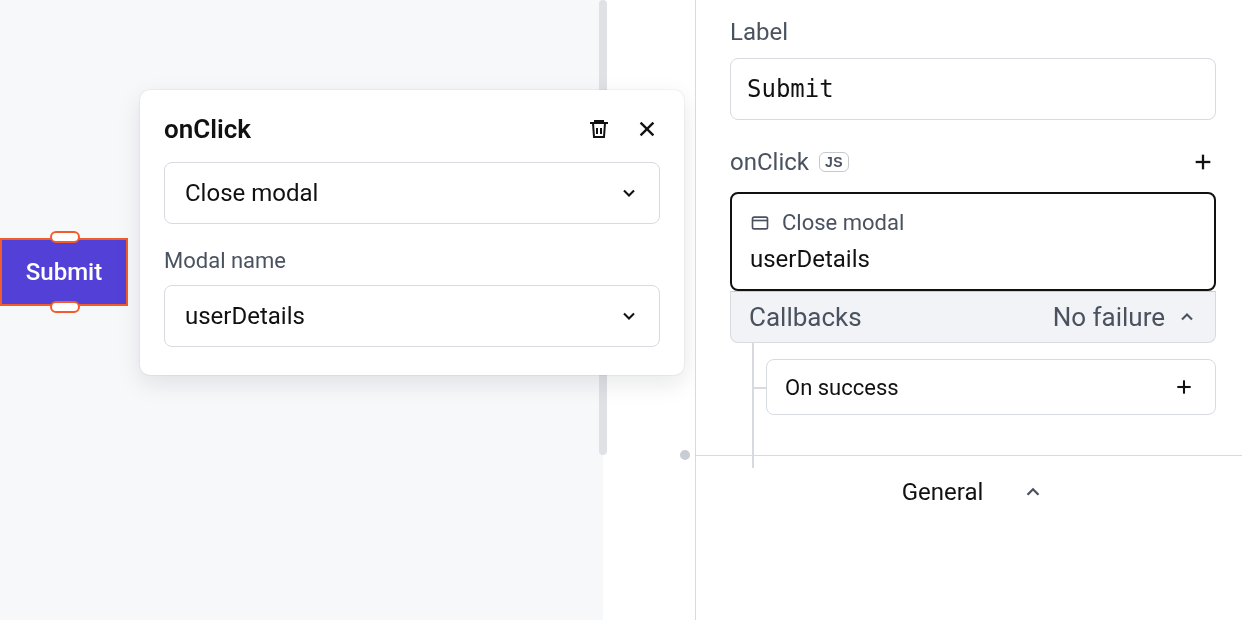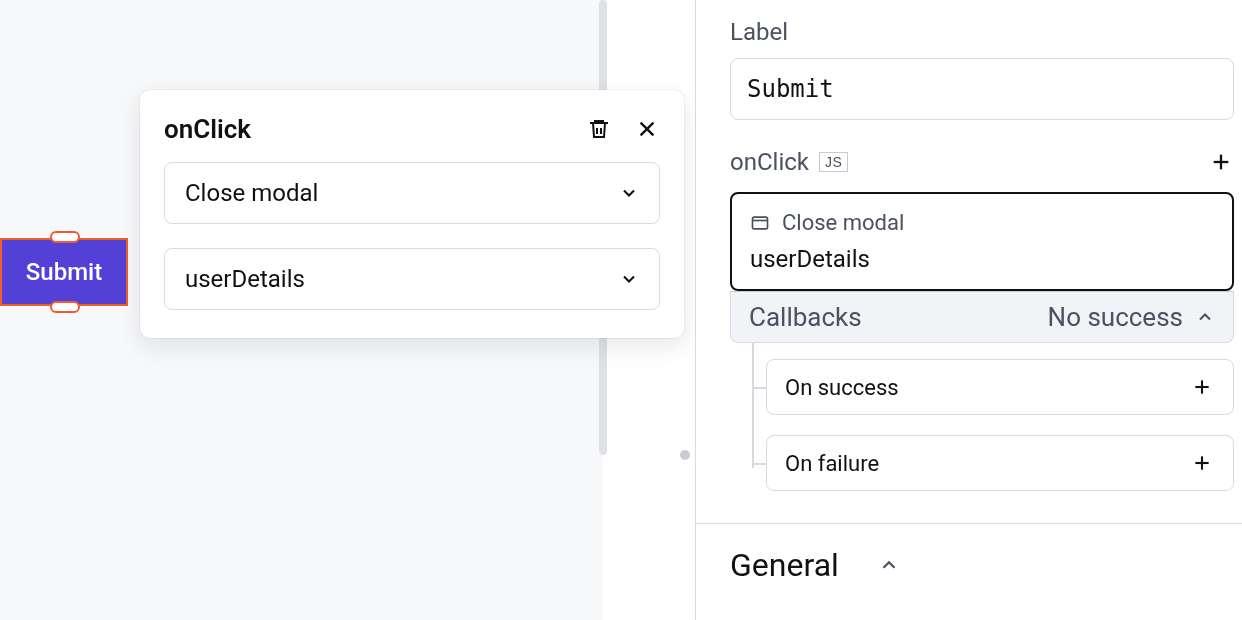--- a/index.html
+++ b/index.html
@@ -125,21 +125,21 @@
       width: 20px; height: 20px;
     }
 
     
     .sidepanel {
       position: absolute;
       left: 695px; top: 0;
       width: 547px; height: 620px;
       background: #fff;
       border-left: 1px solid #d7dbe0;
-      padding: 18px 8px 0 34px;
+      padding: 18px 26px 0 34px;
     }
     .sp-label {
       font-size: 24px;
       color: #4a5260;
       margin-bottom: 12px;
     }
     .sp-input {
       width: 100%;
       border: 1px solid #d7dbe0;
       border-radius: 8px;
@@ -160,24 +160,24 @@
       display: flex;
       align-items: center;
       gap: 10px;
     }
     .sp-onclick-title {
       font-size: 24px;
       color: #4a5260;
     }
     .js-badge {
       border: 1px solid #c5cad1;
-      border-radius: 0;
+      border-radius: 6px;
       padding: 1px 5px;
       font-size: 14px;
-      font-weight: 400;
+      font-weight: 700;
       color: #4a5260;
       font-family: -apple-system, sans-serif;
       letter-spacing: 0.5px;
     }
     .plus-btn {
       width: 26px; height: 26px;
       display: flex; align-items: center; justify-content: center;
       cursor: pointer;
       color: #111;
     }
@@ -224,21 +224,21 @@
     }
     .tree-line-v {
       position: absolute;
       left: 0; top: 0;
       width: 2px; height: 125px;
       background: #d7dbe0;
     }
     .tree-item {
       position: relative;
       margin-left: 14px;
-      margin-bottom: 20px;
+      margin-bottom: 8px;
     }
     .tree-item::before {
       content: "";
       position: absolute;
       left: -14px; top: 28px;
       width: 14px; height: 2px;
       background: #d7dbe0;
     }
     .cb-card {
       border: 1px solid #d7dbe0;
@@ -250,23 +250,23 @@
       font-size: 22px;
       color: #111;
     }
     .section-divider {
       border-top: 1px solid #d7dbe0;
       margin: 20px -26px 0 -34px;
     }
     .general-row {
       display: flex;
       align-items: center;
-      justify-content: flex-start;
+      justify-content: center;
       padding: 22px 0 0 0;
-      font-size: 32px;
+      font-size: 24px;
       color: #111;
       gap: 39px;
     }
   </style>
 </head>
 <body>
 
 <div class="canvas">
   <div class="canvas-inner-white"></div>
   <div class="canvas-divider"></div>
@@ -302,20 +302,21 @@
       </div>
     </div>
 
     <div class="select">
       <span>Close modal</span>
       <svg class="chevron" viewBox="0 0 24 24" fill="none" stroke="#111" stroke-width="2.5">
           <path d="M6 9l6 6 6-6"></path>
         </svg>
     </div>
 
+    <div class="field-label">Modal name</div>
     <div class="select" style="margin-bottom:0">
       <span>userDetails</span>
       <svg class="chevron" viewBox="0 0 24 24" fill="none" stroke="#111" stroke-width="2.5">
           <path d="M6 9l6 6 6-6"></path>
         </svg>
     </div>
   </div>
 </div>
 
 <div class="sidepanel">
@@ -342,51 +343,40 @@
           <path d="M3 9h18"></path>
       </svg>
       <span>Close modal</span>
     </div>
     <div class="action-card-value">userDetails</div>
   </div>
 
   <div class="callbacks-bar">
     <span>Callbacks</span>
     <div class="callbacks-right">
-      <span>No success</span>
+      <span>No failure</span>
       <svg viewBox="0 0 24 24" width="20" height="20" fill="none" stroke="#4a5260" stroke-width="2.5">
           <path d="M6 15l6-6 6 6"></path>
         </svg>
     </div>
   </div>
 
   <div class="tree">
     <div class="tree-line-v"></div>
     <div class="tree-item">
       <div class="cb-card">
         <span>On success</span>
         <div class="plus-btn">
           <svg viewBox="0 0 24 24" width="20" height="20" fill="none" stroke="#111" stroke-width="2.5">
               <path d="M12 4v16"></path>
               <path d="M4 12h16"></path>
             </svg>
         </div>
       </div>
     </div>
-    <div class="tree-item" style="margin-bottom:0">
-      <div class="cb-card">
-        <span>On failure</span>
-        <div class="plus-btn">
-          <svg viewBox="0 0 24 24" width="20" height="20" fill="none" stroke="#111" stroke-width="2.5">
-              <path d="M12 4v16"></path>
-              <path d="M4 12h16"></path>
-            </svg>
-        </div>
-      </div>
-    </div>
   </div>
 
   <div class="section-divider"></div>
   <div class="general-row">
     <span>General</span>
     <svg viewBox="0 0 24 24" width="22" height="22" fill="none" stroke="#4a5260" stroke-width="2.5">
         <path d="M6 15l6-6 6 6"></path>
       </svg>
   </div>
 </div>

